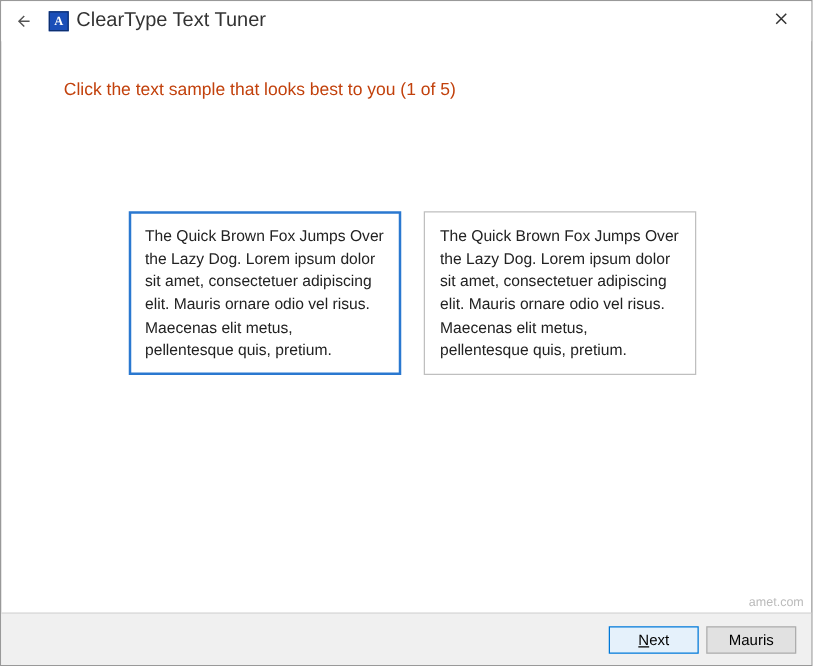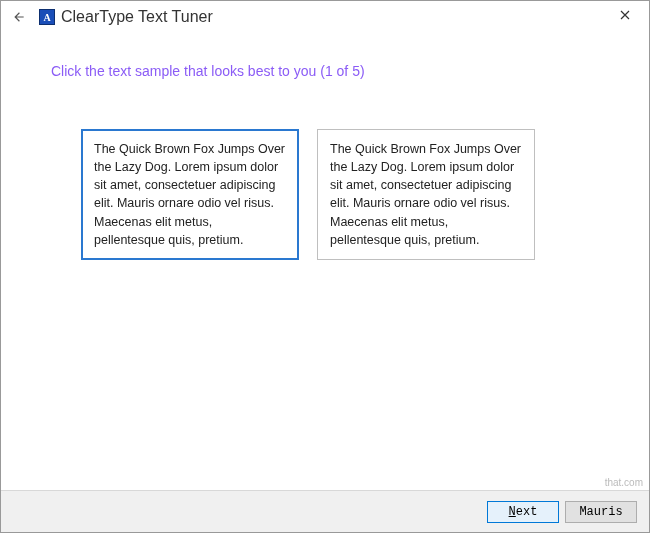--- a/index.html
+++ b/index.html
@@ -68,29 +68,29 @@
       font-size: 13px;
       cursor: pointer;
     }
     .content {
       flex: 1;
       padding: 30px 40px 0 50px;
       display: flex;
       flex-direction: column;
     }
     .heading {
-      color: #8b5cf6;
+      color: #c2410c;
       font-size: 14px;
       font-weight: normal;
-      margin-bottom: 50px;
+      margin-bottom: 90px;
     }
     .samples {
       display: flex;
       gap: 18px;
-      justify-content: flex-start;
+      justify-content: center;
       padding: 0 30px;
     }
     .sample-box {
       border: 1px solid #bfbfbf;
       padding: 10px 12px;
       width: 218px;
       font-size: 12.5px;
       line-height: 1.45;
       color: #222;
       cursor: pointer;
@@ -111,21 +111,21 @@
       gap: 6px;
     }
     .btn {
       min-width: 72px;
       height: 22px;
       font-size: 12px;
       border: 1px solid #adadad;
       background: #e1e1e1;
       cursor: pointer;
       padding: 0 10px;
-      font-family: Liberation Mono, monospace;
+      font-family: Liberation Sans, sans-serif;
     }
     .btn.primary {
       border: 1px solid #0078d7;
       background: #e5f1fb;
     }
     .btn .accel { text-decoration: underline; }
     .watermark {
       position: absolute;
       bottom: 44px;
       right: 6px;
@@ -159,14 +159,14 @@
       <div class="sample-box selected">The Quick Brown Fox Jumps Over the Lazy Dog. Lorem ipsum dolor sit amet, consectetuer adipiscing elit. Mauris ornare odio vel risus. Maecenas elit metus, pellentesque quis, pretium.</div>
       <div class="sample-box">The Quick Brown Fox Jumps Over the Lazy Dog. Lorem ipsum dolor sit amet, consectetuer adipiscing elit. Mauris ornare odio vel risus. Maecenas elit metus, pellentesque quis, pretium.</div>
     </div>
   </div>
 
   <div class="footer">
     <button class="btn primary"><span class="accel">N</span><span>ext</span></button>
     <button class="btn">Mauris</button>
   </div>
 
-  <div class="watermark">that.com</div>
+  <div class="watermark">amet.com</div>
 </div>
 
 </body></html>

